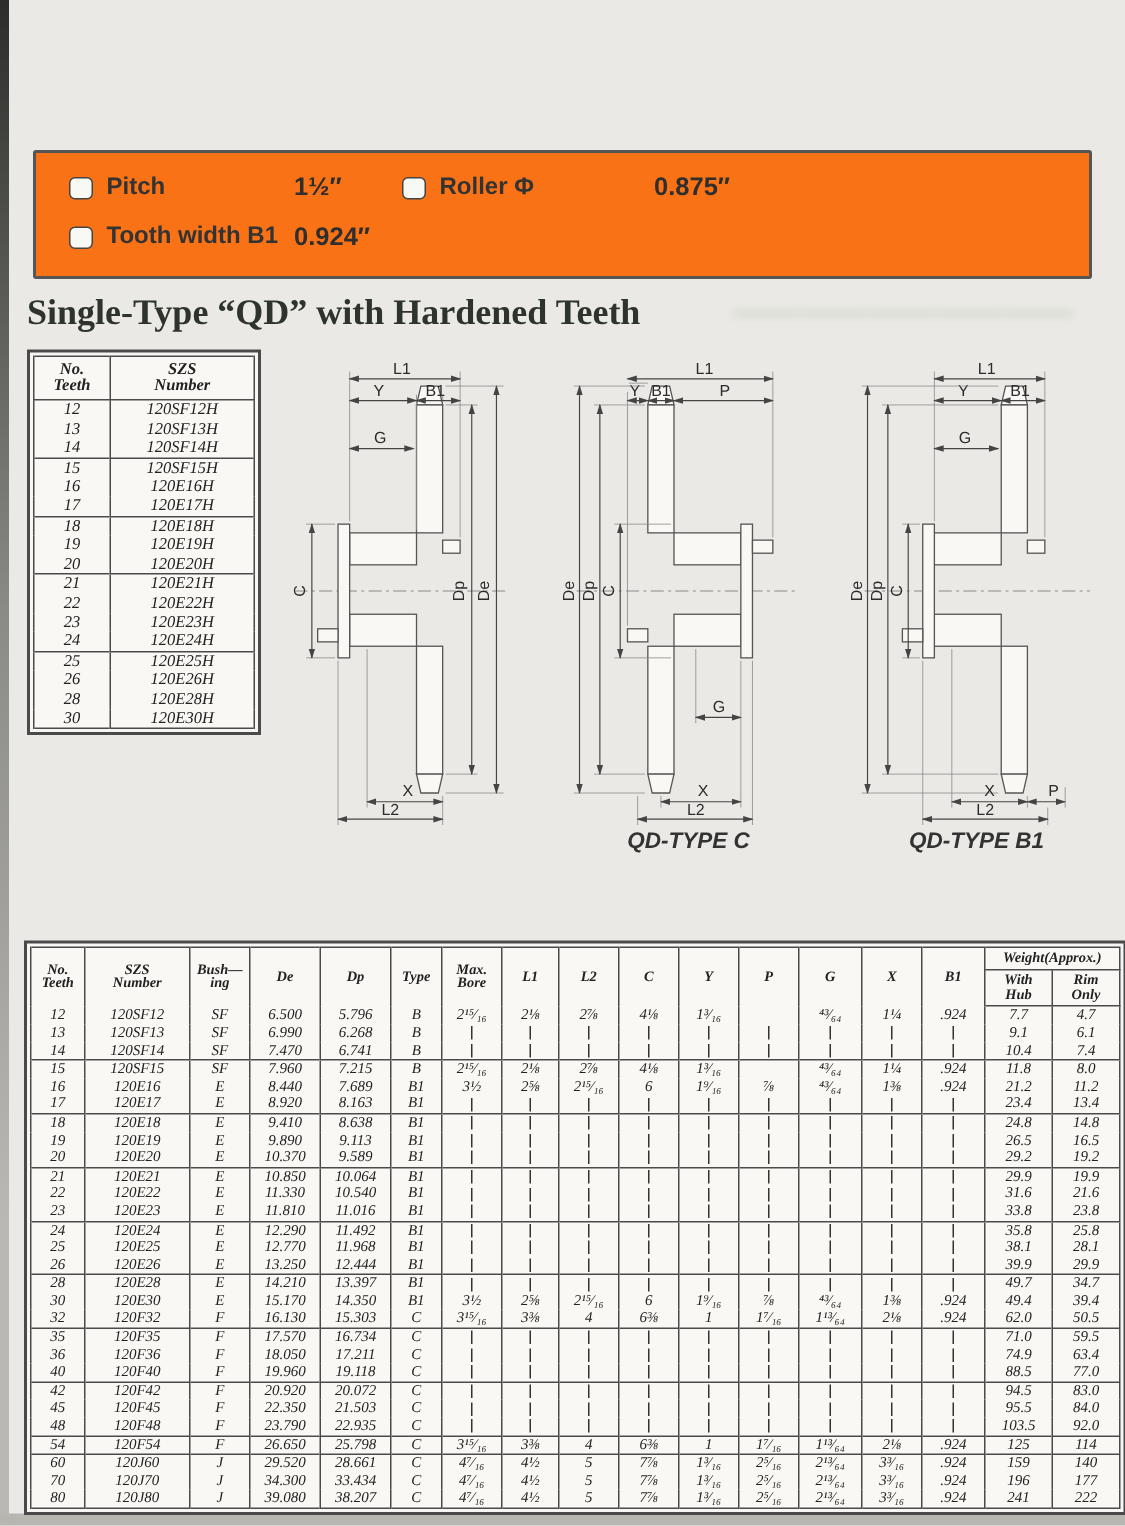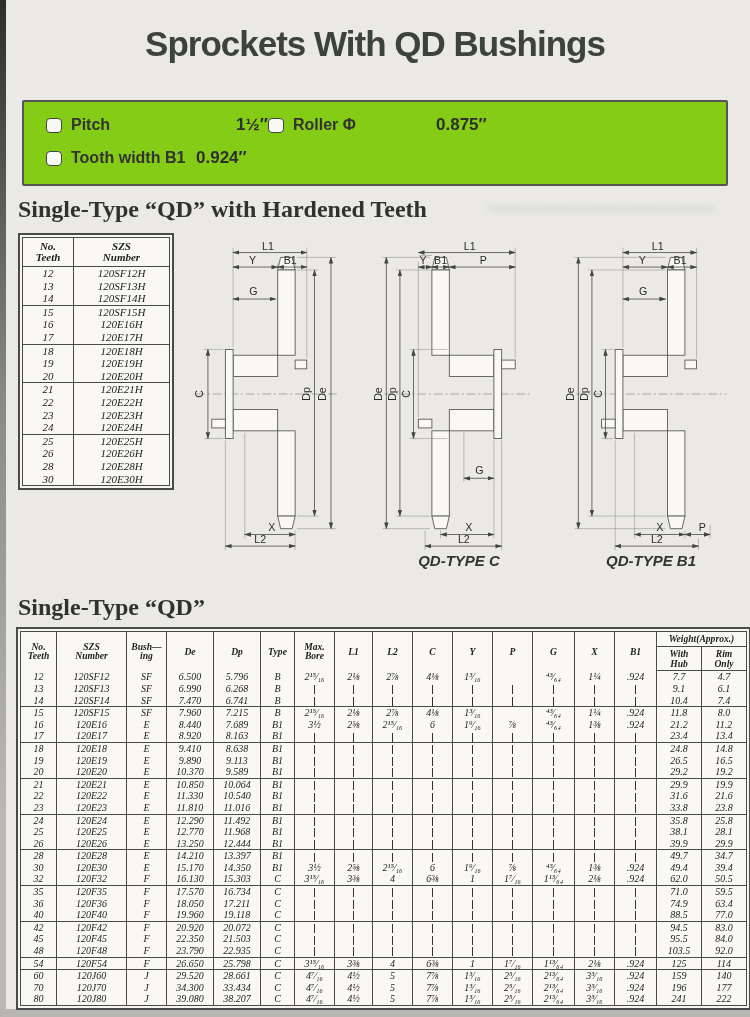--- a/index.html
+++ b/index.html
@@ -10,21 +10,21 @@
              background:linear-gradient(180deg,#2d2d2b,#8a8a86 40%,#b9b8b2 80%);}
   .edge-bottom{position:absolute;left:0;bottom:0;height:8px;width:100%;background:#b7b6b0;}
   .smudge{position:absolute;filter:blur(3px);opacity:.45;color:#8aa07a;
           font-family:"Liberation Serif",serif;font-weight:bold;pointer-events:none;}
   
   .title{position:absolute;top:24px;left:0;width:100%;text-align:center;
          font-family:"Liberation Sans",sans-serif;font-weight:bold;font-size:35px;
          letter-spacing:-1px;color:#3c433a;}
   
   .spec-box{position:absolute;left:22px;top:100px;width:702px;height:82px;
-            background:#84cc16;border:2px solid #555;border-radius:2px;}
+            background:#f97316;border:2px solid #555;border-radius:2px;}
   .spec-row{position:absolute;display:flex;align-items:center;gap:9px;}
   .cbox{width:14px;height:13px;border:1.6px solid #444;border-radius:4px;background:#f8f8f5;flex:0 0 auto;}
   .spec-label{font-family:"Liberation Sans",sans-serif;font-weight:bold;font-size:16px;color:#333;}
   .spec-value{font-family:"Liberation Sans",sans-serif;font-weight:bold;font-size:17px;color:#2e2e2e;}
   
   .sec-head{position:absolute;font-family:"Liberation Serif",serif;font-weight:bold;
             font-size:24px;color:#2e332c;letter-spacing:0;}
   
   .frame{position:absolute;border:2px solid #4a4a4a;background:#f7f6f2;padding:2px;font-style:italic;}
   table{border-collapse:collapse;background:#f9f8f4;}
@@ -58,28 +58,27 @@
 </style>
 </head>
 <body>
 
 <div id="page">
   <div class="edge-left"></div>
   <div class="edge-bottom"></div>
   <div class="smudge" style="left:488px;top:196px;width:240px;font-size:16px;">⸻⸻⸻⸻⸻</div>
   <div class="smudge" style="left:540px;top:120px;width:170px;font-size:14px;opacity:.25;">⸻⸻⸻</div>
 
-  <div class="title">Sprockets With QD Bushings</div>
 
   <div class="spec-box">
     <div class="spec-row" style="left:22px;top:14px;">
       <span class="cbox"></span>
       <span class="spec-label">Pitch</span>
     </div>
-    <div class="spec-value" style="position:absolute;left:172px;top:13px;margin-left:40px;">1½″</div>
+    <div class="spec-value" style="position:absolute;left:172px;top:13px;">1½″</div>
     <div class="spec-row" style="left:244px;top:14px;">
       <span class="cbox"></span>
       <span class="spec-label">Roller Φ</span>
     </div>
     <div class="spec-value" style="position:absolute;left:412px;top:13px;">0.875″</div>
     <div class="spec-row" style="left:22px;top:47px;">
       <span class="cbox"></span>
       <span class="spec-label">Tooth width B1</span>
     </div>
     <div class="spec-value" style="position:absolute;left:172px;top:46px;text-align:center;">0.924″</div>
@@ -323,21 +322,20 @@
         <text class="dl" x="140" y="302" text-anchor="middle">P</text>
         <line class="ext" x1="50" y1="209" x2="50" y2="322"></line>
           <line class="ext" x1="136" y1="310" x2="136" y2="322"></line>
         <line class="dim" x1="50" y1="318" x2="136" y2="318" marker-start="url(#aS)" marker-end="url(#aE)"></line>
         <text class="dl" x="93" y="315" text-anchor="middle">L2</text>
       </svg>
       <div class="diag-caption">QD-TYPE B1</div>
     </div>
   </div>
 
-  <div class="sec-head" style="left:18px;top:594px;">Single-Type “QD”</div>
 
   <div class="frame" style="left:16px;top:627px;">
     <table id="bigTable">
       <colgroup>
         <col style="width:36px">
           <col style="width:70px">
           <col style="width:40px">
         <col style="width:47px">
           <col style="width:47px">
           <col style="width:34px">

